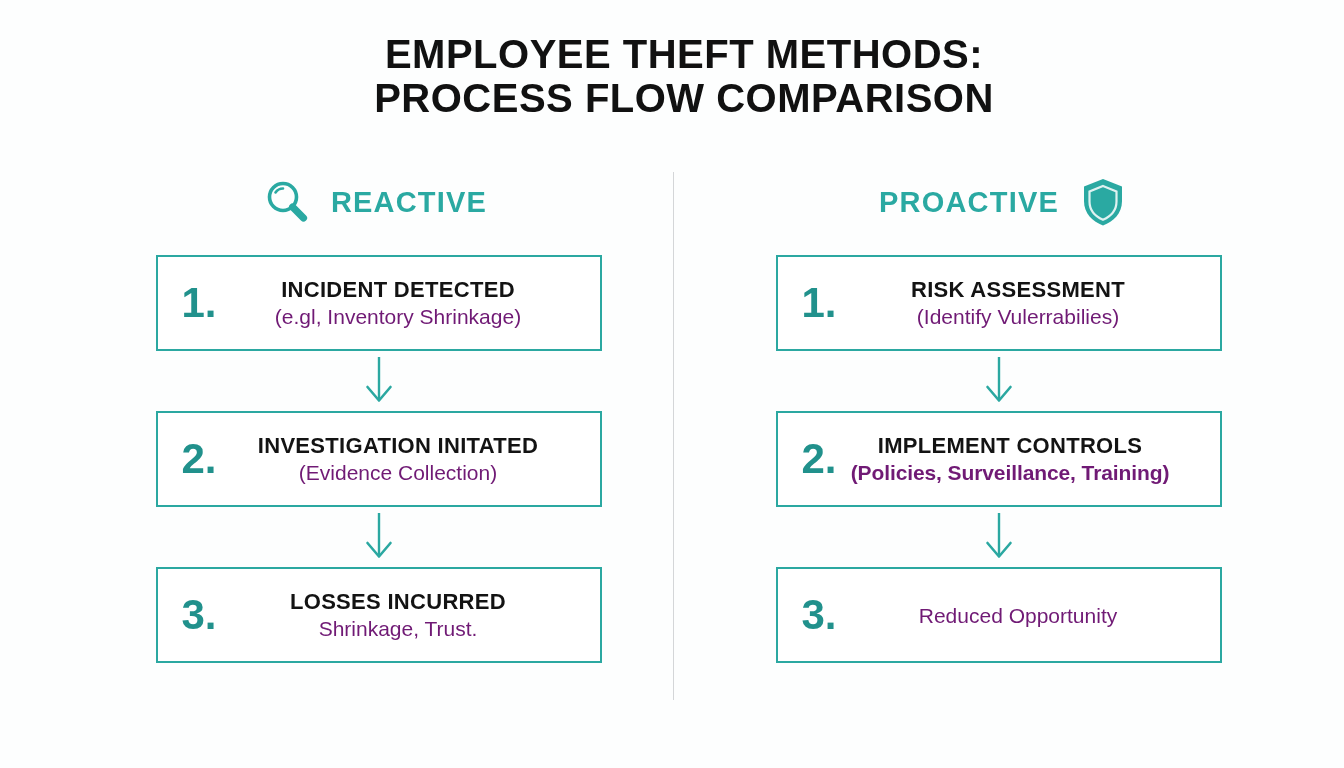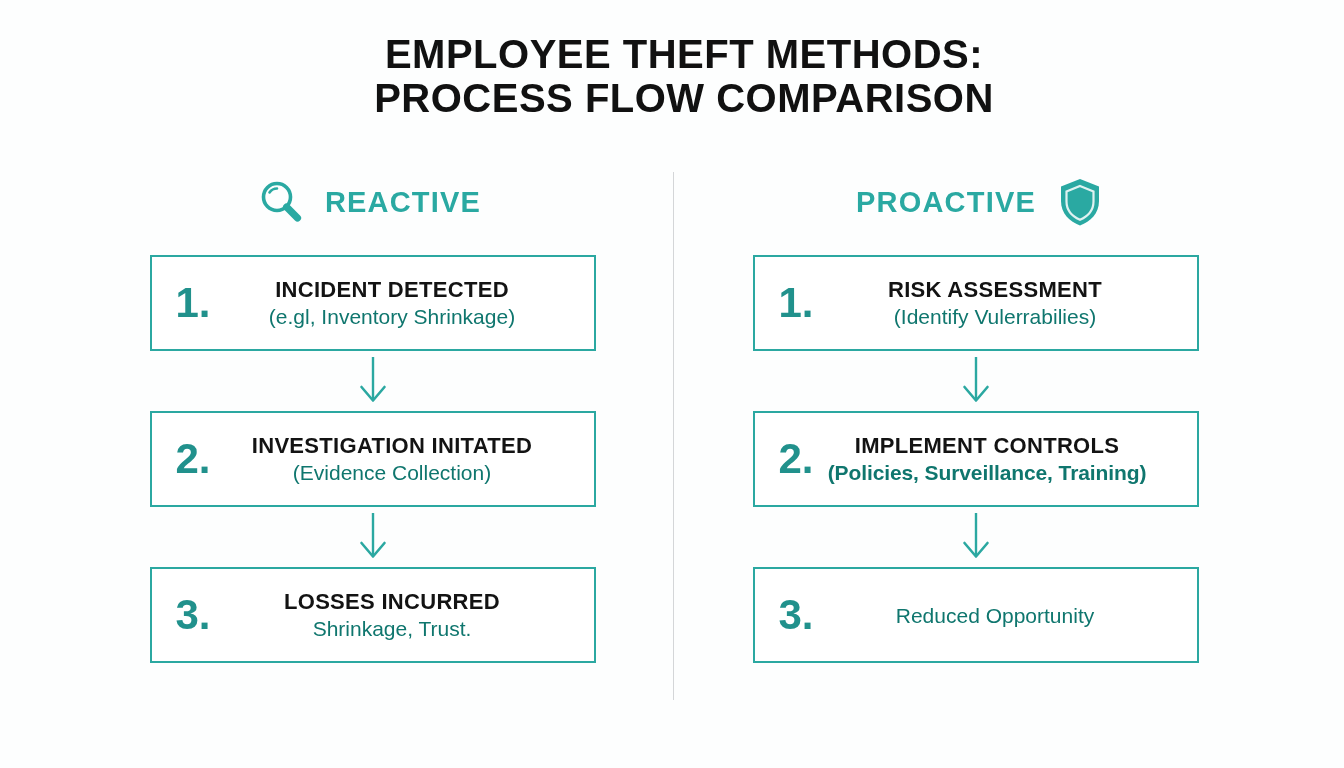--- a/index.html
+++ b/index.html
@@ -50,22 +50,22 @@
     height: 528px;
     background: #d4d6d8;
   }
 
   
   .column {
     position: absolute;
     top: 168px;
     width: 446px;
   }
-  .column.left  { left: 150px; }
-  .column.right { left: 753px; }
+  .column.left  { left: 156px; }
+  .column.right { left: 776px; }
 
   .col-header {
     display: flex;
     align-items: center;
     height: 68px;
     gap: 18px;
   }
   .col-header.left  { justify-content: center; padding-right: 10px; }
   .col-header.right { justify-content: center; padding-left: 10px; }
 
@@ -128,21 +128,21 @@
     font-size: 22px;
     font-weight: 700;
     letter-spacing: 0.3px;
     color: #131313;
     line-height: 27px;
     white-space: nowrap;
   }
   .step-sub {
     font-size: 21px;
     font-weight: 400;
-    color: #0f766e;
+    color: #701a75;
     line-height: 27px;
     white-space: nowrap;
   }
 
   
   .step-box.wide .step-text { margin-left: -30px; }
   .step-box.wide .step-sub  { letter-spacing: -0.1px; font-weight: bold; }
 
   .arrow {
     width: 446px;

